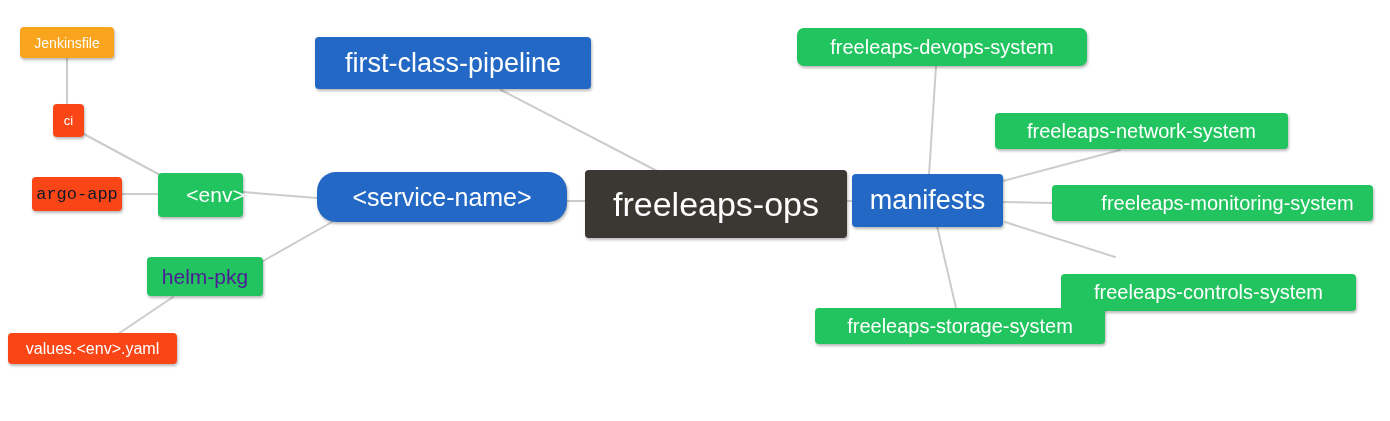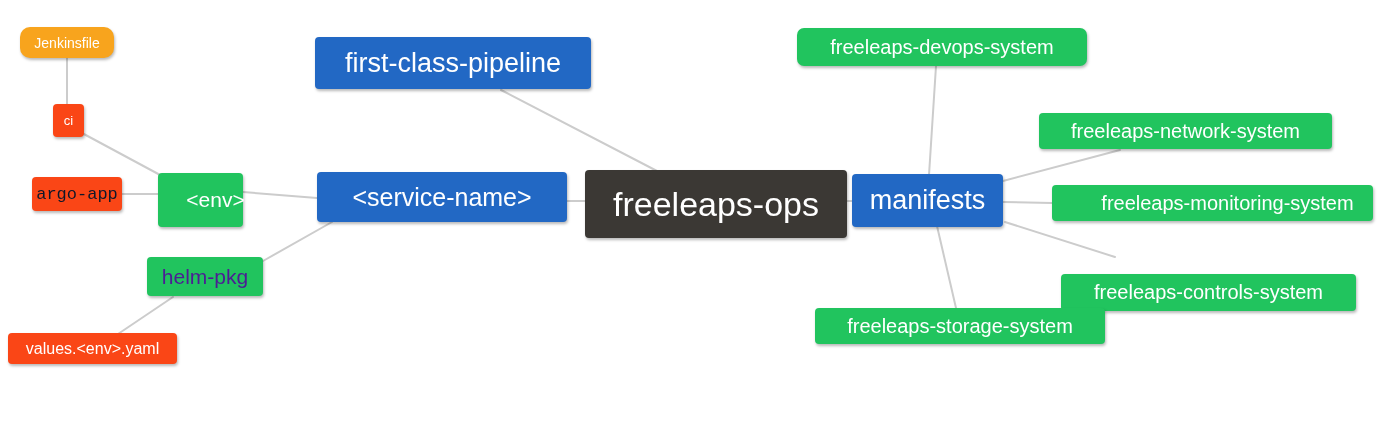--- a/index.html
+++ b/index.html
@@ -29,32 +29,32 @@
     color: #ffffff;
     border-radius: 4px;
     box-shadow: 1px 2px 3px rgba(0,0,0,0.28);
     white-space: nowrap;
     box-sizing: border-box;
     padding: 0 6px;
     cursor: default;
     user-select: none;
   }
   
-  .n-jenkinsfile              { left: 20px;   top: 27px;  width: 94px;  height: 31px; font-size: 14px; border-radius: 10px; }
+  .n-jenkinsfile              { left: 20px;   top: 27px;  width: 94px;  height: 31px; font-size: 14px; }
   .n-ci                       { left: 53px;   top: 104px; width: 31px;  height: 33px; font-size: 13px; }
   .n-argo-app                 { left: 32px;   top: 177px; width: 90px;  height: 34px; font-size: 17px; }
-  .n-env                      { left: 158px;  top: 173px; width: 85px;  height: 54px; font-size: 21px; padding-left: 36px; }
+  .n-env                      { left: 158px;  top: 173px; width: 85px;  height: 44px; font-size: 21px; padding-left: 36px; }
   .n-helm-pkg                 { left: 147px;  top: 257px; width: 116px; height: 39px; font-size: 21px; }
   .n-values-env-yaml          { left: 8px;    top: 333px; width: 169px; height: 31px; font-size: 16px; }
   .n-first-class-pipeline     { left: 315px;  top: 37px;  width: 276px; height: 52px; font-size: 27px; }
   .n-service-name             { left: 317px;  top: 172px; width: 250px; height: 50px; font-size: 25px; }
   .n-freeleaps-ops            { left: 585px;  top: 170px; width: 262px; height: 68px; font-size: 34px; }
   .n-manifests                { left: 852px;  top: 174px; width: 151px; height: 53px; font-size: 27px; }
   .n-freeleaps-devops-system  { left: 797px;  top: 28px;  width: 290px; height: 38px; font-size: 20px; }
-  .n-freeleaps-network-system { left: 1039px; top: 113px; width: 293px; height: 36px; font-size: 20px; }
+  .n-freeleaps-network-system { left: 995px; top: 113px; width: 293px; height: 36px; font-size: 20px; }
   .n-freeleaps-monitoring-system { left: 1052px; top: 185px; width: 321px; height: 36px; font-size: 20px; padding-left: 36px; }
   .n-freeleaps-controls-system   { left: 1061px; top: 256px; width: 295px; height: 37px; font-size: 20px; margin-top: 18px; }
   .n-freeleaps-storage-system    { left: 815px;  top: 308px; width: 290px; height: 36px; font-size: 20px; }
 </style>
 </head>
 <body>
 
 <div class="canvas" style="background: rgb(255, 255, 255);">
 
   <svg class="edges" viewBox="0 0 1390 421" xmlns="http://www.w3.org/2000/svg">
@@ -75,21 +75,21 @@
   </svg>
 
   <div id="nodes">
       <div class="node n-jenkinsfile" style="background: rgb(248, 164, 29); color: rgb(255, 255, 255);">Jenkinsfile</div>
       <div class="node n-ci" style="background: rgb(250, 70, 22); color: rgb(255, 255, 255);">ci</div>
       <div class="node n-argo-app" style="background: rgb(250, 70, 22); color: #0f172a; font-family: Liberation Mono, monospace;">argo-app</div>
       <div class="node n-env" style="background: rgb(33, 196, 94); color: rgb(255, 255, 255);">&lt;env&gt;</div>
       <div class="node n-helm-pkg" style="background: rgb(33, 196, 94); color: #4c1d95;">helm-pkg</div>
       <div class="node n-values-env-yaml" style="background: rgb(250, 70, 22); color: rgb(255, 255, 255);">values.&lt;env&gt;.yaml</div>
       <div class="node n-first-class-pipeline" style="background: rgb(34, 104, 196); color: rgb(255, 255, 255);">first-class-pipeline</div>
-      <div class="node n-service-name" style="background: rgb(34, 104, 196); color: rgb(255, 255, 255);">&lt;service-name&gt;</div>
+      <div class="node n-service-name" style="background: rgb(34, 104, 196); color: rgb(255, 255, 255); border-radius: 19px;">&lt;service-name&gt;</div>
       <div class="node n-freeleaps-ops" style="background: rgb(59, 56, 52); color: rgb(255, 255, 255);">freeleaps-ops</div>
       <div class="node n-manifests" style="background: rgb(34, 104, 196); color: rgb(255, 255, 255);">manifests</div>
       <div class="node n-freeleaps-devops-system" style="background: rgb(33, 196, 94); color: rgb(255, 255, 255); border-radius: 7px;">freeleaps-devops-system</div>
       <div class="node n-freeleaps-network-system" style="background: rgb(33, 196, 94); color: rgb(255, 255, 255);">freeleaps-network-system</div>
       <div class="node n-freeleaps-monitoring-system" style="background: rgb(33, 196, 94); color: rgb(255, 255, 255);">freeleaps-monitoring-system</div>
       <div class="node n-freeleaps-controls-system" style="background: rgb(33, 196, 94); color: rgb(255, 255, 255);">freeleaps-controls-system</div>
       <div class="node n-freeleaps-storage-system" style="background: rgb(33, 196, 94); color: rgb(255, 255, 255);">freeleaps-storage-system</div>
     </div>
 
 </div>

